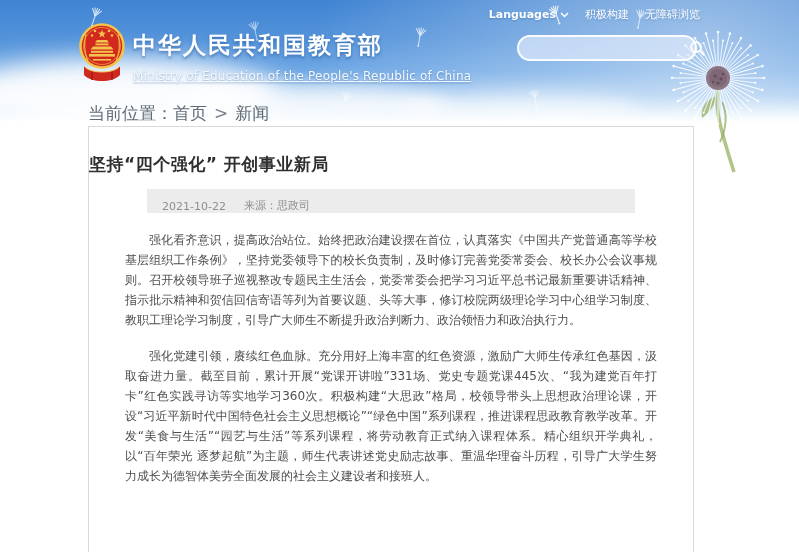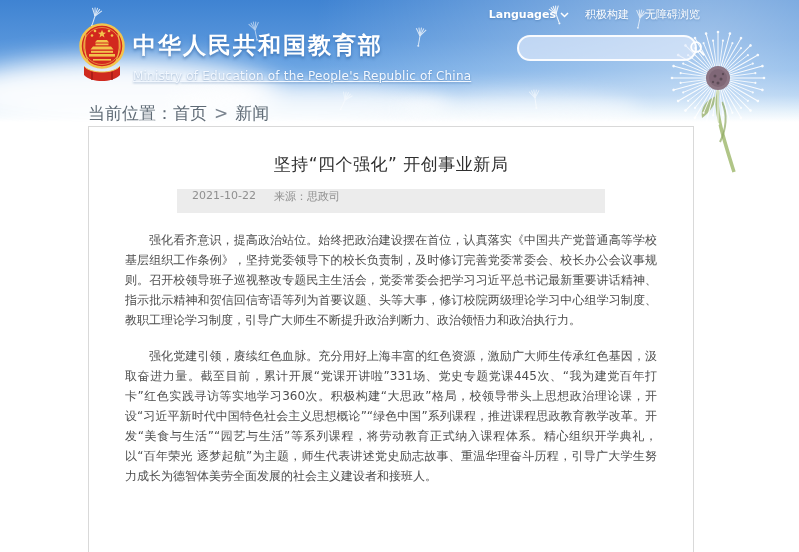--- a/index.html
+++ b/index.html
@@ -34,24 +34,24 @@
   .search-pill input{flex:1;height:20px;margin-left:10px;border:0;outline:0;background:transparent;
                font-size:12px;color:#345;}
   .search-btn{border:0;background:transparent;padding:0 8px 0 0;cursor:pointer;display:flex;align-items:center;}
   
   .breadcrumb{position:absolute;left:88px;top:102px;font-size:17px;color:#5f6b76;z-index:4;}
   .breadcrumb a{color:#5f6b76;text-decoration:none;}
   .breadcrumb .sep{margin:0 7px;color:#7b8590;}
   
   .content-box{position:absolute;left:88px;top:126px;width:606px;bottom:-6px;box-sizing:border-box;
                background:#fff;border:1px solid #d9d9d9;border-bottom:0;z-index:3;}
-  .article-title{margin:26px 0 1px;text-align:center;font-size:17px;font-weight:normal;color:#2f2f2f;
+  .article-title{margin:26px 0 1px;text-align:left;font-size:17px;font-weight:bold;color:#2f2f2f;
                  letter-spacing:.5px;}
-  .meta-bar{width:428px;height:24px;margin:13px auto 0;background:#ececec;box-sizing:border-box;
-            padding:0 15px;display:flex;align-items:flex-start;gap:18px;font-size:11px;color:#8f8f8f;}
+  .meta-bar{width:488px;height:24px;margin:13px auto 0;background:#ececec;box-sizing:border-box;
+            padding:0 15px;display:flex;align-items:flex-end;gap:18px;font-size:11px;color:#8f8f8f;}
   .article-body{margin:17px 36px 0;font-size:12px;line-height:20px;color:#4d4d4d;text-align:justify;}
   .article-body p{text-indent:2em;margin:0 0 16px;}
 </style>
 </head>
 <body>
 
 <div class="page">
 
   <div class="banner">
     <div class="cloud c1"></div>

